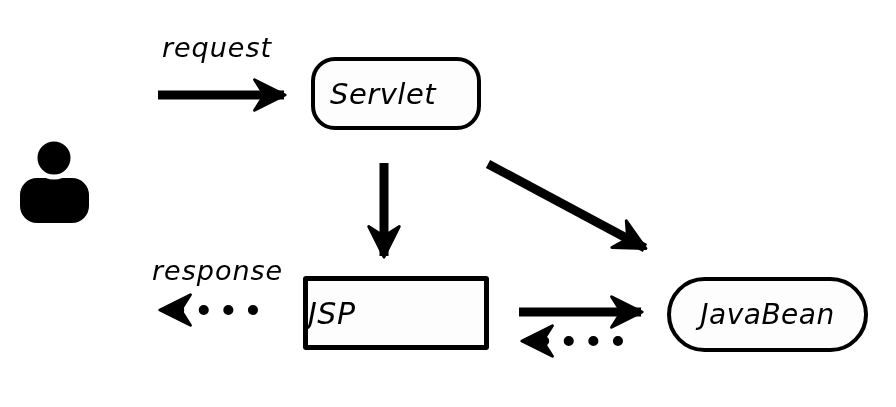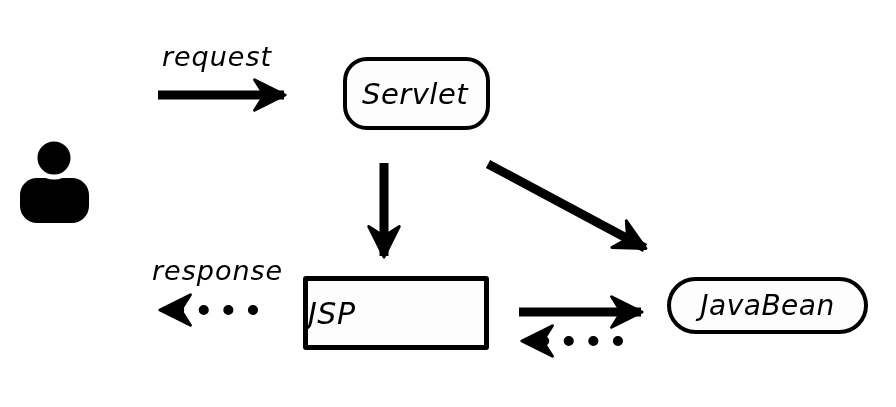--- a/index.html
+++ b/index.html
@@ -29,59 +29,58 @@
     box-sizing: border-box;
     background: #fdfdfd;
     color: #000;
     font-style: italic;
     font-weight: 500;
     letter-spacing: 0.5px;
   }
   .node-servlet {
     left: 311px;
     top: 57px;
-    width: 147px;
+    width: 170px;
     height: 73px;
     border: 4px solid #000;
     border-radius: 24px;
     padding-left: 15px;
     font-size: 29px;
-    margin-left: 32px;
   }
   .node-jsp {
     left: 303px;
     top: 276px;
     width: 186px;
     height: 74px;
     border: 5px solid #000;
     border-radius: 3px;
     font-size: 30px;
   }
   .node-javabean {
     left: 667px;
     top: 277px;
     width: 201px;
-    height: 57px;
+    height: 75px;
     border: 4px solid #000;
     border-radius: 38px;
     justify-content: center;
     font-size: 28px;
   }
   .edge-label {
     position: absolute;
     color: #000;
     font-style: italic;
     font-weight: 500;
     font-size: 27px;
     letter-spacing: 1px;
     text-align: center;
   }
   .label-request {
     left: 158px;
-    top: 41px;
+    top: 32px;
     width: 118px;
   }
   .label-response {
     left: 152px;
     top: 255px;
     width: 126px;
   }
 </style>
 </head>
 <body>

